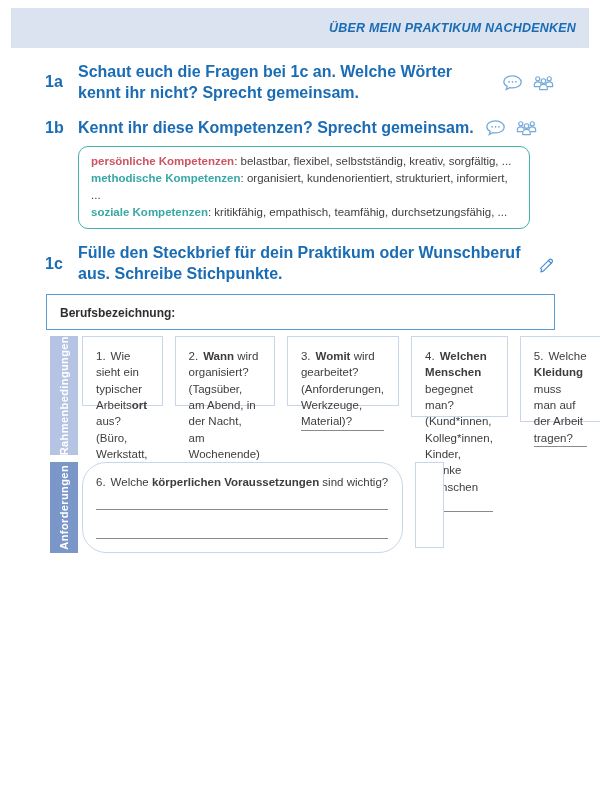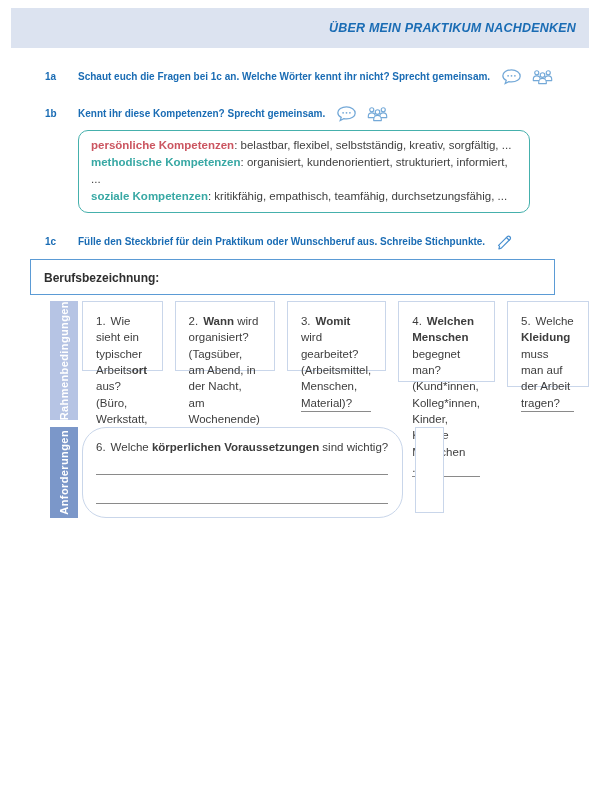--- a/index.html
+++ b/index.html
@@ -17,43 +17,43 @@
     padding-right:13px; box-sizing:border-box;
   }
   .header-title {
     color:#1a6cb4; font-weight:bold; font-style:italic;
     font-size:12.5px; letter-spacing:.2px;
   }
 
   
   .tasks { margin:0 45px; }
   .task-row {
-    display:flex; align-items:center; margin-top:20px;
-    color:#1a6cb4; font-weight:bold; font-size:10px; line-height:1.3;
+    display:flex; align-items:center; margin-top:14px;
+    color:#1a6cb4; font-weight:bold; font-size:16px; line-height:1.3;
   }
   .task-num { width:33px; flex-shrink:0; }
   .task-text { }
   .task-icons { display:flex; align-items:center; gap:9px; margin-left:11px; flex-shrink:0; }
   .task-icons svg { display:block; }
 
   
   .comp-box {
     margin:8px 16px 0 33px; width:452px; box-sizing:border-box;
     border:1.6px solid #45b0ac; border-radius:10px;
     padding:6px 12px 7px 12px;
     font-size:11.5px; color:#404040; line-height:1.48;
   }
   .comp-label { font-weight:bold; }
   .comp-label.c0 { color:#cb5560; }
   .comp-label.c1 { color:#38a8a4; }
   .comp-label.c2 { color:#38a8a4; }
 
   
   .beruf-box {
-    margin:9px 45px 0 30px; box-sizing:border-box;
+    margin:9px 45px 0 46px; box-sizing:border-box;
     border:1.2px solid #5b9bd5; background:#fff;
     padding:8px 13px 9px 13px; display:flex; align-items:baseline;
   }
   .beruf-label { font-weight:bold; font-size:12px; color:#2f2f2f; }
   .beruf-value { flex:1; min-height:14px; margin-left:8px; }
 
   
   .questions { margin:6px 45px 0 50px; }
   .q-section { display:flex; margin-bottom:7px; }
   .strip {
@@ -190,21 +190,21 @@
         </div>
 
         <div class="qrow h70">
           <div class="q-text"><span class="q-num">2.</span><span></span><span class="q-bold">Wann</span><span> wird organisiert? (Tagsüber, am Abend, in der Nacht, am Wochenende)</span></div>
           <div class="answer-lines">
               <div class="answer-line"></div>
             </div>
         </div>
 
         <div class="qrow h70">
-          <div class="q-text"><span class="q-num">3.</span><span></span><span class="q-bold">Womit</span><span> wird gearbeitet? (Arbeitsmittel, Menschen, Material)?</span></div>
+          <div class="q-text"><span class="q-num">3.</span><span></span><span class="q-bold">Womit</span><span> wird gearbeitet? (Anforderungen, Werkzeuge, Material)?</span></div>
           <div class="answer-lines">
               <div class="answer-line"></div>
             </div>
         </div>
 
         <div class="qrow h81 wrap">
           <div class="q-text"><span class="q-num">4.</span><span></span><span class="q-bold">Welchen Menschen</span><span> begegnet man? (Kund*innen, Kolleg*innen, Kinder, Kranke Menschen ...)</span></div>
           <div class="answer-lines">
               <div class="answer-line"></div>
             </div>

